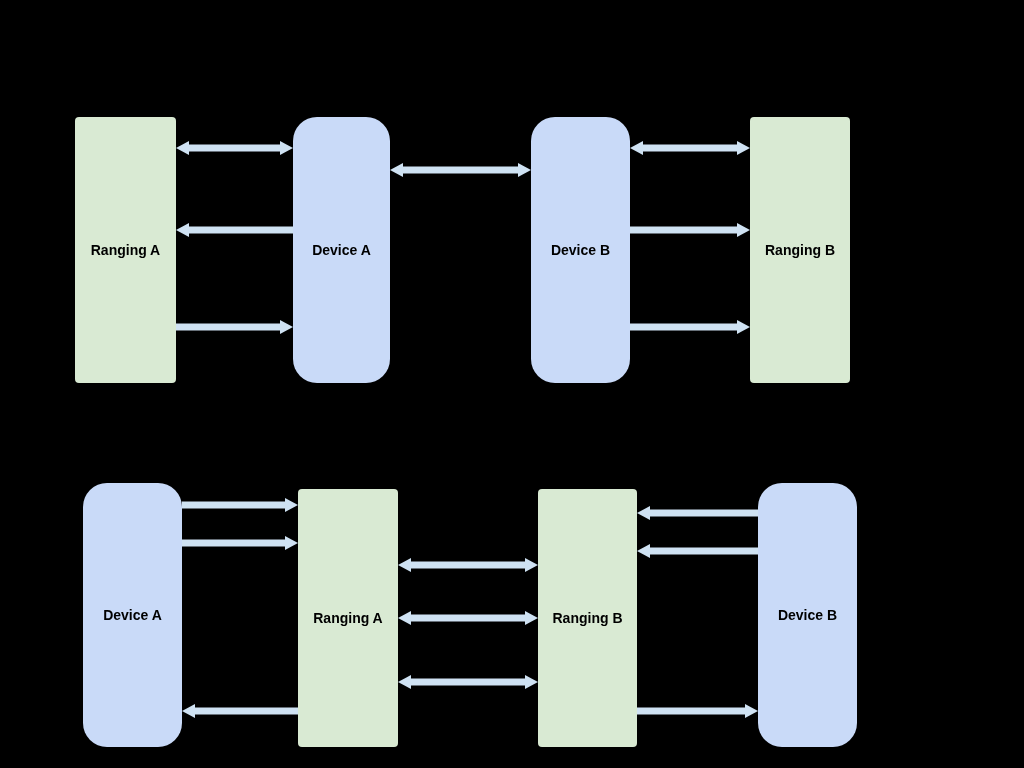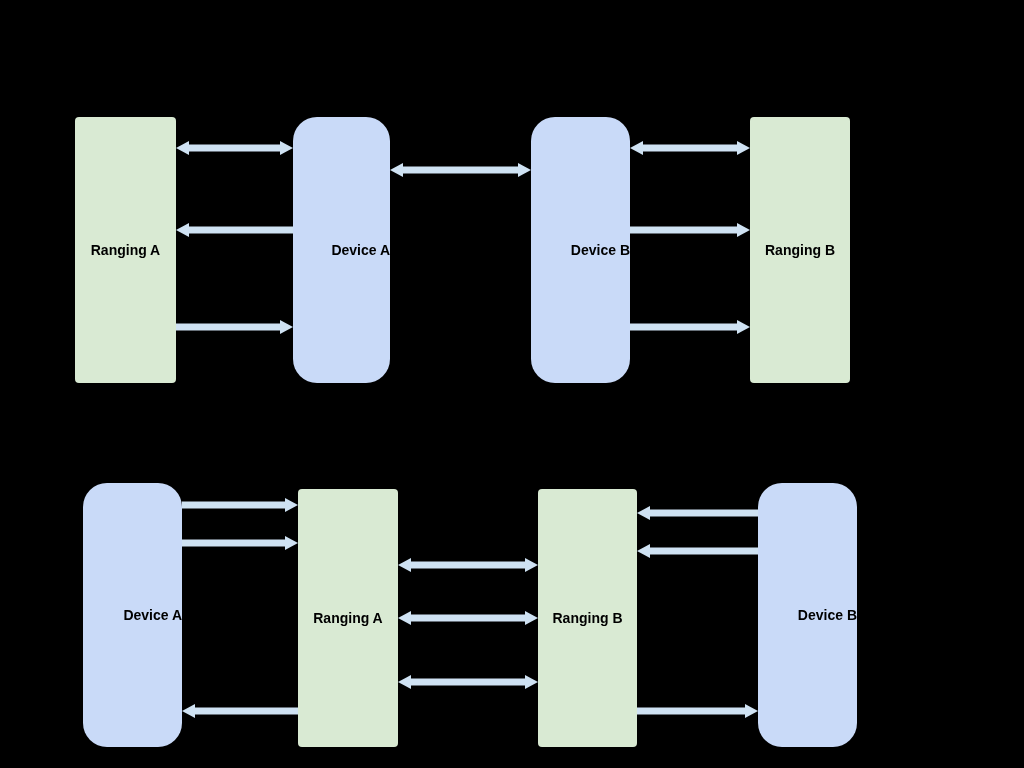--- a/index.html
+++ b/index.html
@@ -40,21 +40,20 @@
     color: var(--label-color, #000000);
     white-space: nowrap;
   }
   .node.ranging {
     background: var(--ranging-fill, #d9ead3);
     border-radius: 4px;
   }
   .node.device {
     background: var(--device-fill, #c9daf8);
     border-radius: 24px;
-    justify-content: flex-end;
   }
   
   #n-top-ranging-a { left: 75px;  top: 117px; width: 101px; height: 266px; }
   #n-top-device-a  { left: 293px; top: 117px; width: 97px;  height: 266px; }
   #n-top-device-b  { left: 531px; top: 117px; width: 99px;  height: 266px; }
   #n-top-ranging-b { left: 750px; top: 117px; width: 100px; height: 266px; }
   
   #n-bot-device-a  { left: 83px;  top: 483px; width: 99px;  height: 264px; }
   #n-bot-ranging-a { left: 298px; top: 489px; width: 100px; height: 258px; }
   #n-bot-ranging-b { left: 538px; top: 489px; width: 99px;  height: 258px; }

